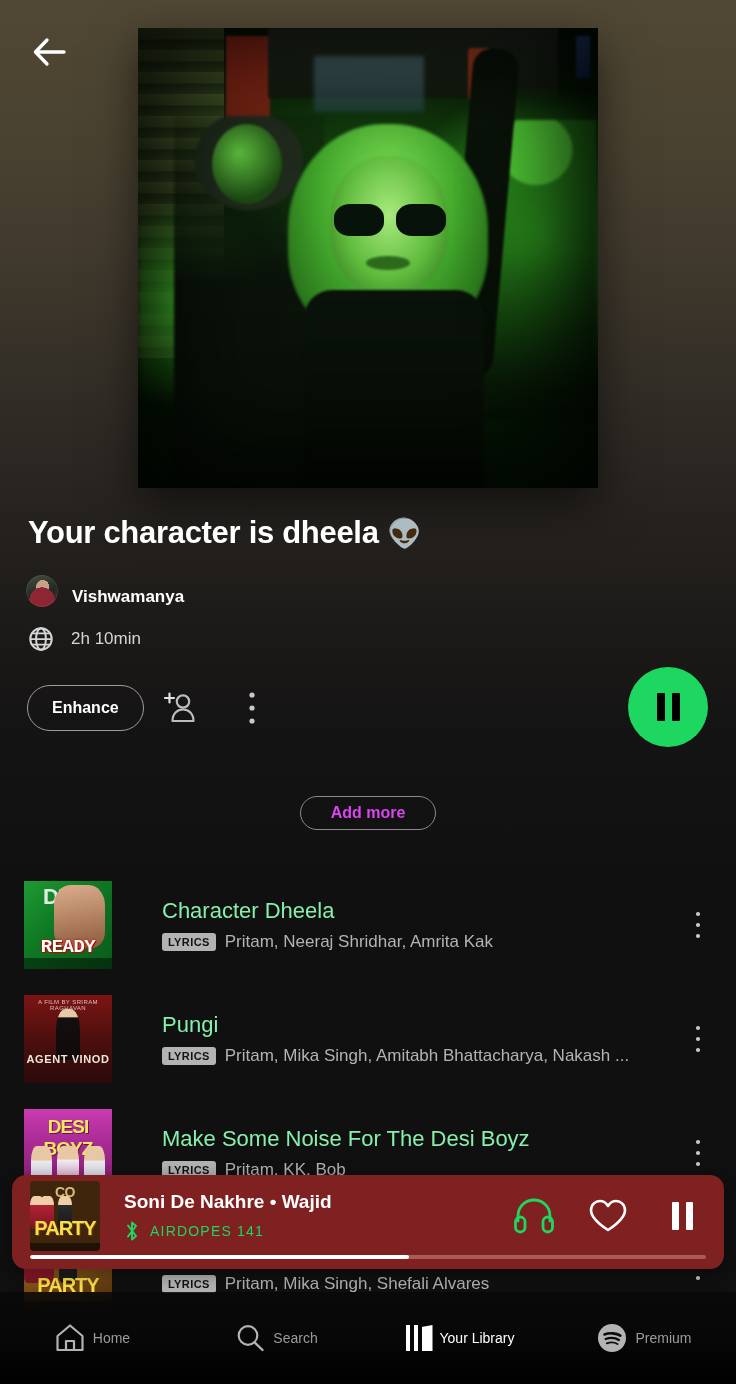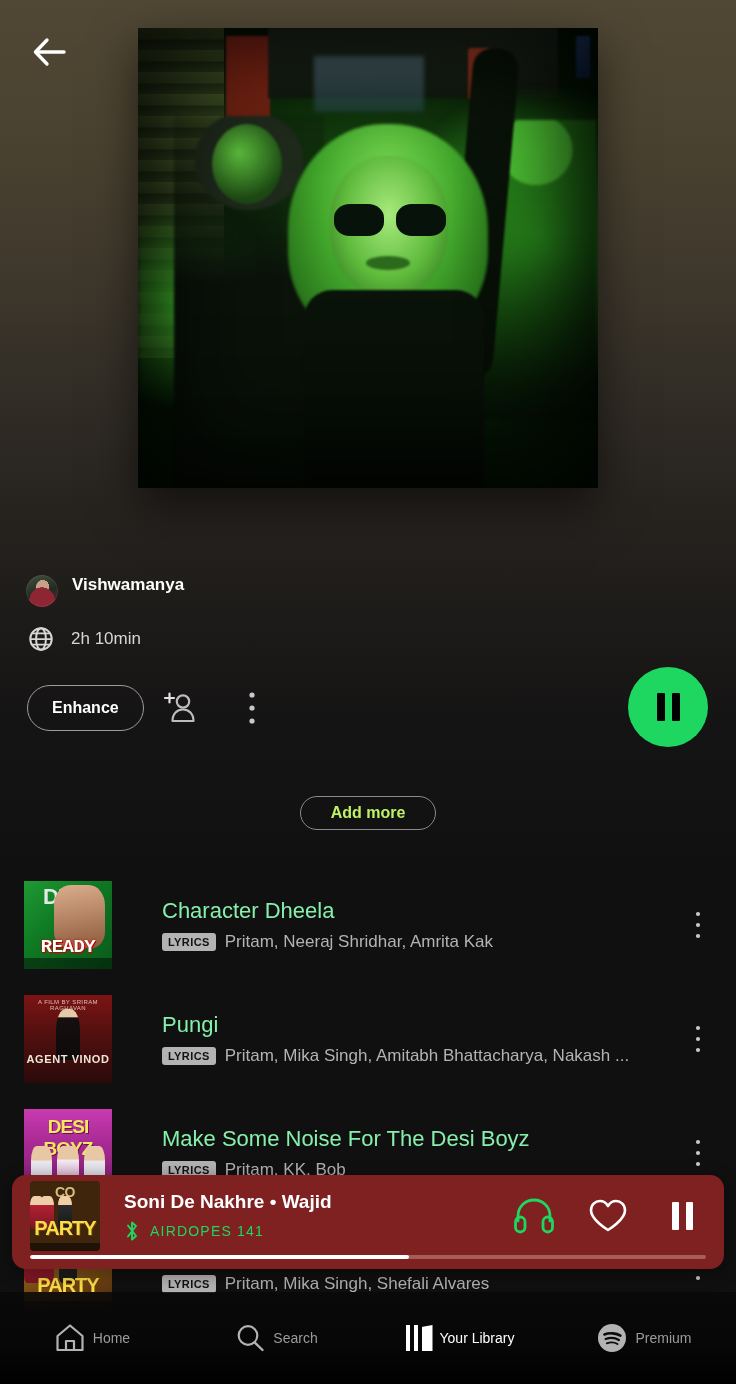--- a/index.html
+++ b/index.html
@@ -93,21 +93,21 @@
     box-shadow:inset 0 0 92px 34px rgba(0,0,0,.82); }
 
   
   .title{
     position:absolute; left:28px; top:516px; width:660px;
     font-size:31px; font-weight:bold; letter-spacing:-.3px; color:#fff;
     white-space:nowrap; line-height:1.1;
   }
   .title .emoji{ font-size:28px; }
   .owner-row{
-    position:absolute; left:26px; top:575px; display:flex; align-items:flex-start; gap:14px;
+    position:absolute; left:26px; top:575px; display:flex; align-items:flex-end; gap:14px;
   }
   .owner-avatar{
     width:32px; height:32px; border-radius:50%;
     background:
       radial-gradient(circle at 50% 78%, #8d2533 0 42%, transparent 43%),
       radial-gradient(circle at 52% 36%, #c7a08a 0 24%, transparent 25%),
       linear-gradient(160deg,#45503f,#222a22 55%,#6b2230 100%);
     box-shadow:0 0 0 1px rgba(255,255,255,.08) inset;
   }
   .owner-name{ font-size:17px; font-weight:bold; color:#fff; }
@@ -128,21 +128,21 @@
     position:absolute; right:28px; top:667px; width:80px; height:80px; border-radius:50%;
     background:#1ed760; display:flex; align-items:center; justify-content:center; cursor:pointer;
   }
   .play-fab span{ display:block; width:8px; height:28px; background:#000; border-radius:1px; }
   .play-fab span+span{ margin-left:7px; }
 
   .addmore-wrap{ position:absolute; left:0; top:796px; width:736px; display:flex; justify-content:center; }
   .addmore-btn{
     height:32px; padding:16px 30px; border:1px solid #8a8a8a; border-radius:23px;
     display:flex; align-items:center; justify-content:center;
-    font-size:16px; font-weight:bold; color:#bef264; background:transparent; cursor:pointer;
+    font-size:16px; font-weight:bold; color:#d946ef; background:transparent; cursor:pointer;
   }
 
   
   .tracklist{ position:absolute; left:0; top:868px; width:736px; }
   .track-row{
     position:relative; height:114px; display:flex; align-items:center; padding:0 18px 0 24px; cursor:pointer;
   }
   .track-art{ width:88px; height:88px; flex:none; position:relative; overflow:hidden; background:#222; }
   .track-info{ margin-left:50px; flex:1; min-width:0; }
   .track-title{ font-size:22px; color:#86efac; font-weight:400; white-space:nowrap; overflow:hidden; text-overflow:ellipsis; line-height:1.2; }
@@ -272,20 +272,24 @@
         <div class="cv-glasses">
             <i></i>
             <i></i>
           </div>
         <div class="cv-lips"></div>
         <div class="cv-body"></div>
         <div class="cv-vig"></div>
       </div>
     </div>
 
+    <div class="title">
+      <span>Your character is dheela</span>
+      <span class="emoji">👽</span>
+    </div>
 
     <div class="owner-row">
       <div class="owner-avatar"></div>
       <div class="owner-name">Vishwamanya</div>
     </div>
 
     <div class="meta-row">
       <svg width="28" height="28" viewBox="0 0 24 24">
         <circle cx="12" cy="12" r="9.2" fill="none" stroke="#d6d6d6" stroke-width="1.7"></circle>
         <ellipse cx="12" cy="12" rx="4.2" ry="9.2" fill="none" stroke="#d6d6d6" stroke-width="1.7"></ellipse>

